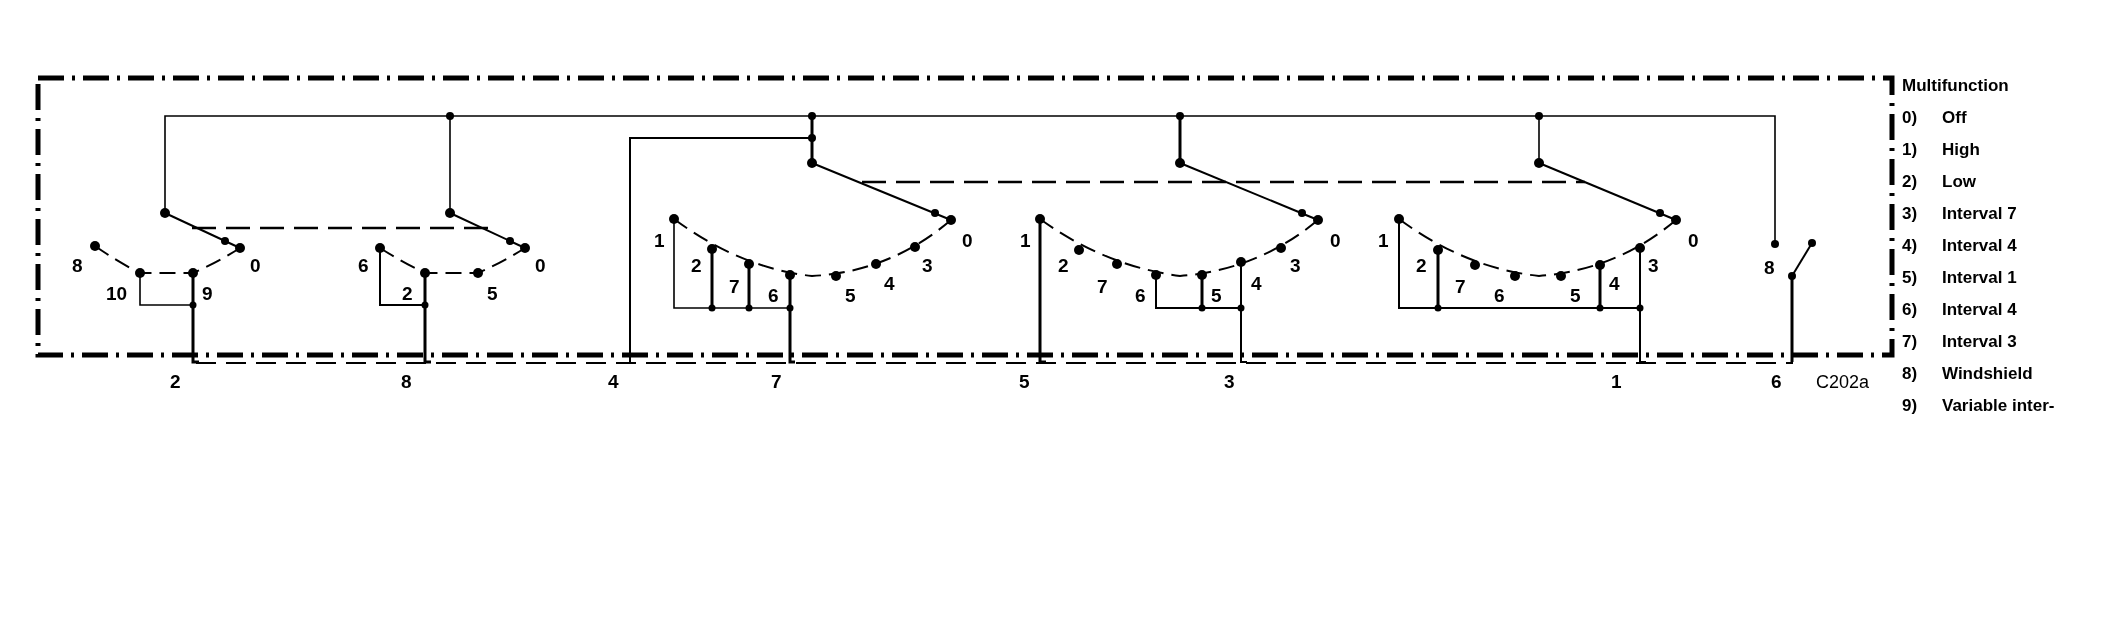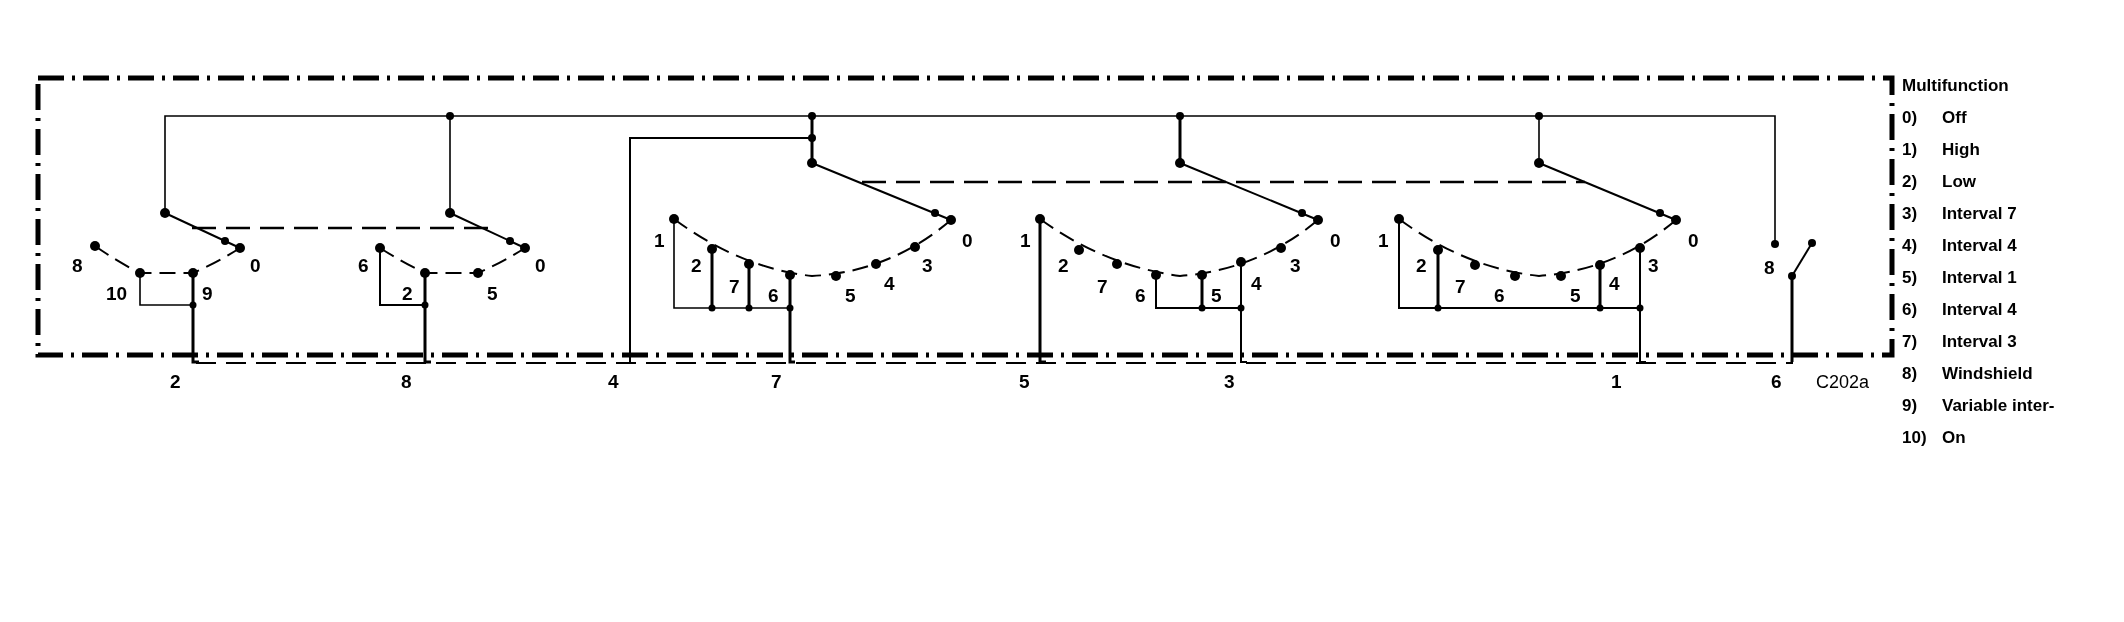--- a/index.html
+++ b/index.html
@@ -235,17 +235,13 @@
       <span class="txt">Interval 3</span>
     </div>
   <div class="row">
       <span class="num">8)</span>
       <span class="txt">Windshield</span>
     </div>
   <div class="row">
       <span class="num">9)</span>
       <span class="txt">Variable inter-</span>
     </div>
-  <div class="row">
-      <span class="num">10)</span>
-      <span class="txt">On</span>
-    </div>
 </div>
 
 </body></html>

